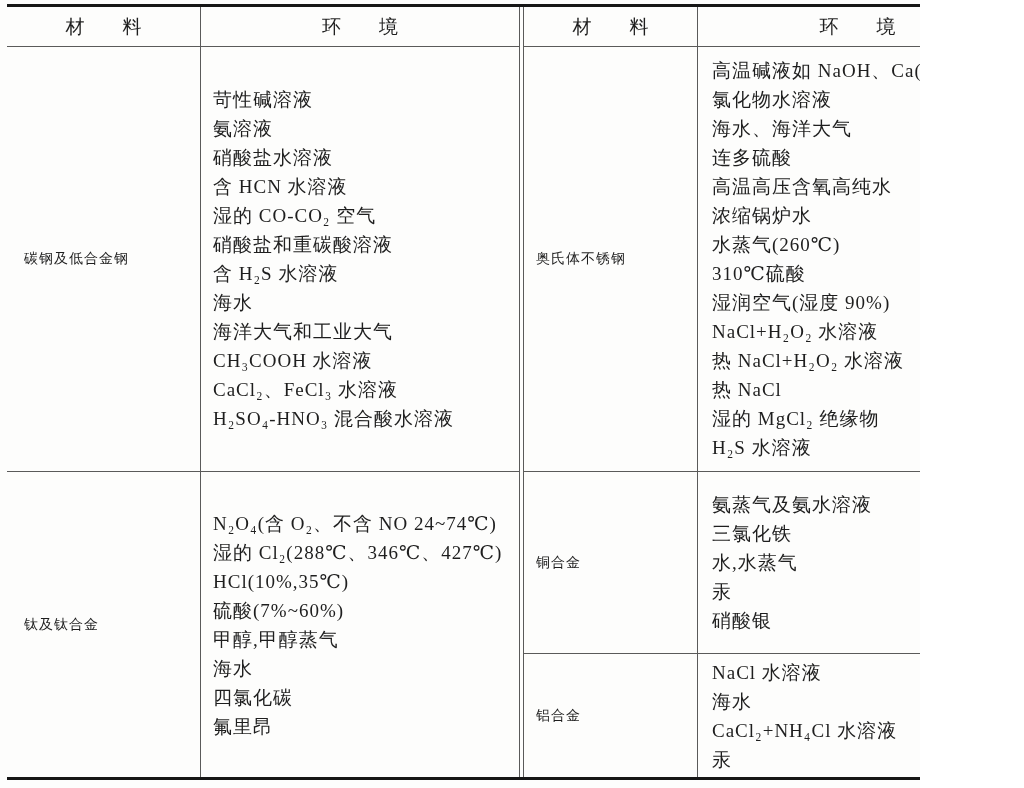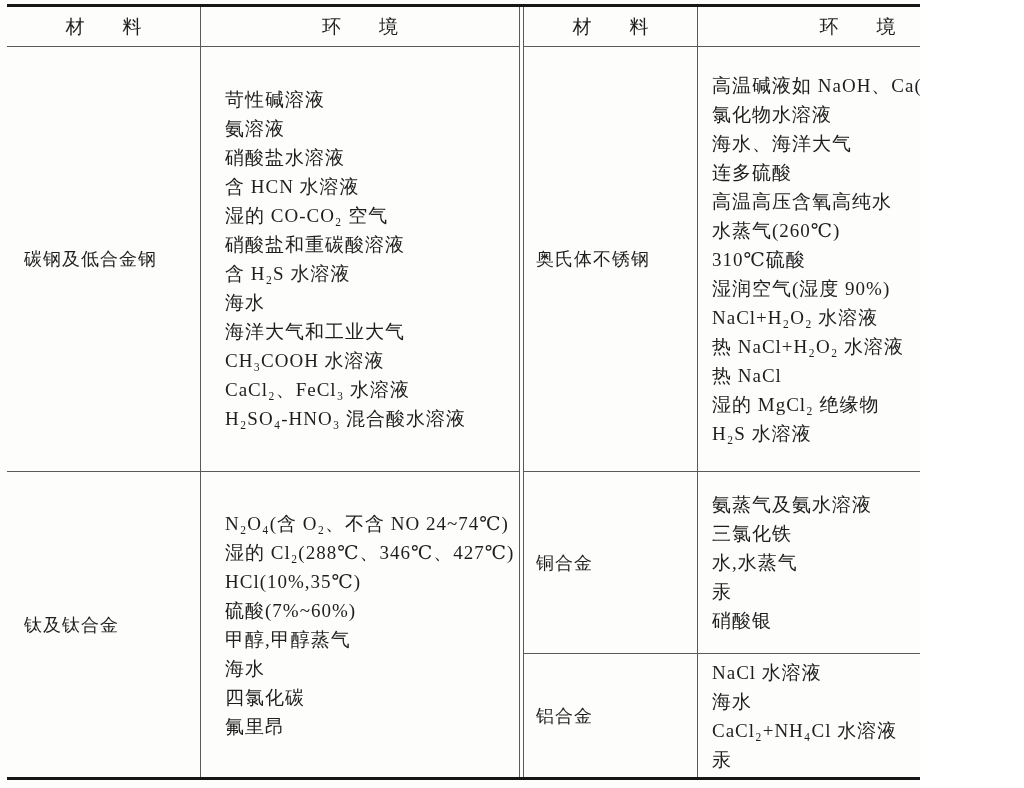--- a/index.html
+++ b/index.html
@@ -57,33 +57,33 @@
   .header-cell {
     display: flex;
     align-items: center;
     justify-content: center;
     font-size: 19px;
     white-space: nowrap;
   }
   .material-cell {
     display: flex;
     align-items: center;
-    font-size: 18px;
+    font-size: 14px;
     letter-spacing: 1px;
     white-space: nowrap;
   }
   .half-left .material-cell { padding-left: 17px; }
   .half-right .material-cell { padding-left: 12px; text-align: center; }
   .env-cell {
     display: flex;
     flex-direction: column;
     justify-content: center;
     font-size: 19px;
   }
-  .half-left .env-cell { padding-left: 24px; }
+  .half-left .env-cell { padding-left: 12px; }
   .half-right .env-cell { padding-left: 14px; }
   .env-item {
     height: 29px;
     line-height: 29px;
     letter-spacing: 1px;
     white-space: nowrap;
   }
 </style>
 </head>
 <body>
@@ -144,20 +144,21 @@
 
       <div class="cell material-cell bb">
         <span>奥氏体不锈钢</span>
       </div>
       <div class="cell env-cell bb vl">
           <div class="env-item">高温碱液如 NaOH、Ca(OH)₂、LiOH</div>
           <div class="env-item">氯化物水溶液</div>
           <div class="env-item">海水、海洋大气</div>
           <div class="env-item">连多硫酸</div>
           <div class="env-item">高温高压含氧高纯水</div>
+          <div class="env-item">浓缩锅炉水</div>
           <div class="env-item">水蒸气(260℃)</div>
           <div class="env-item">310℃硫酸</div>
           <div class="env-item">湿润空气(湿度 90%)</div>
           <div class="env-item">NaCl+H₂O₂ 水溶液</div>
           <div class="env-item">热 NaCl+H₂O₂ 水溶液</div>
           <div class="env-item">热 NaCl</div>
           <div class="env-item">湿的 MgCl₂ 绝缘物</div>
           <div class="env-item">H₂S 水溶液</div>
         </div>
 

